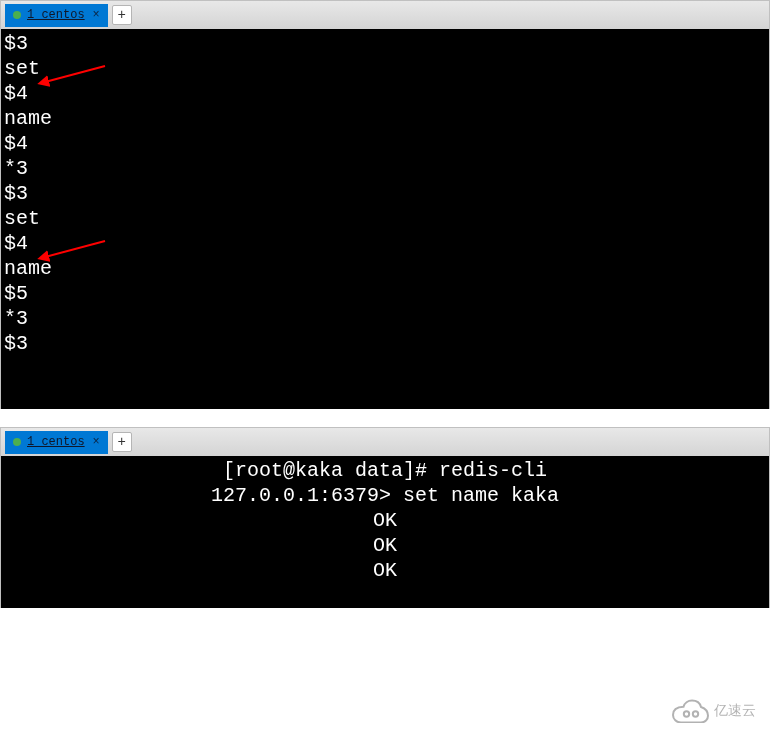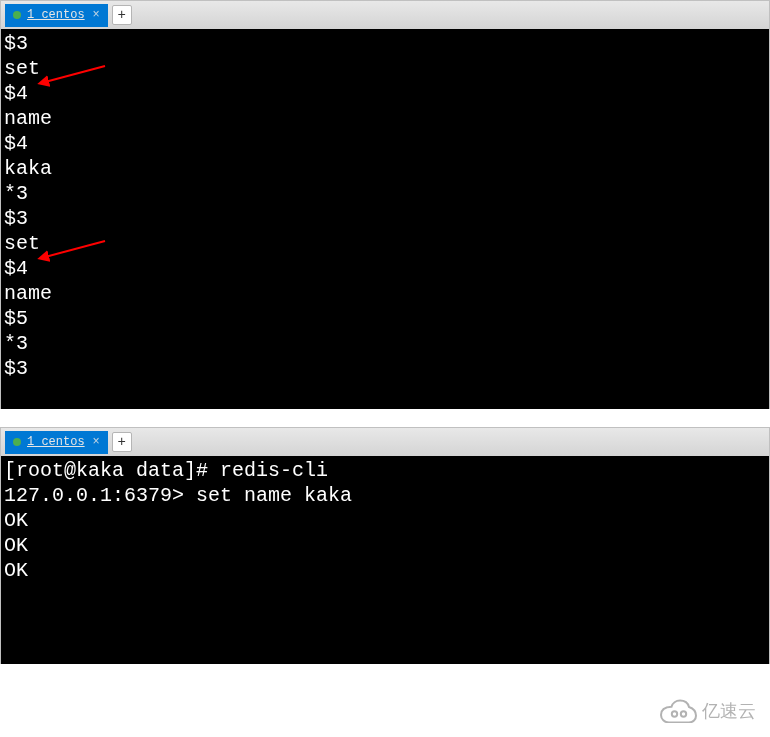--- a/index.html
+++ b/index.html
@@ -24,21 +24,21 @@
       display: flex;
       align-items: center;
       padding-left: 4px;
       border-top: 1px solid #c0c0c0;
       border-right: 1px solid #c0c0c0;
       border-left: 1px solid #c0c0c0;
     }
     .tab {
       height: 23px;
       background: #0078d4;
-      color: #e5e5e5;
+      color: #0f172a;
       display: flex;
       align-items: center;
       padding: 0 8px;
       font-size: 12px;
       gap: 6px;
       cursor: pointer;
     }
     .tab .dot {
       width: 8px;
       height: 8px;
@@ -77,21 +77,21 @@
       font-family: "Consolas", "Monaco", "Courier New", monospace;
       white-space: pre;
       overflow: hidden;
       position: relative;
       border-left: 1px solid #c0c0c0;
       border-right: 1px solid #c0c0c0;
     }
     #pane-1 { }
     #pane-1 .terminal { height: 380px; position: relative; }
     #pane-2 { margin-top: 18px; }
-    #pane-2 .terminal { height: 208px; position: relative; }
+    #pane-2 .terminal { height: 152px; position: relative; text-align: center; }
     .cursor-block {
       display: inline-block;
       width: 11px;
       height: 20px;
       border: 1.5px solid #4caf50;
       vertical-align: -3px;
       margin-left: 4px;
     }
     .arrow {
       position: absolute;
@@ -106,38 +106,38 @@
       gap: 4px;
       opacity: 0.75;
     }
     .logo-watermark .cloud {
       position: relative;
       width: 38px;
       height: 24px;
     }
     .logo-watermark .cloud svg { display:block; }
     .logo-watermark .text {
-      font-size: 18px;
+      font-size: 14px;
       font-family: sans-serif;
       color: #999;
     }
   </style>
 </head>
 <body>
 
 <div class="pane" id="pane-1">
   <div class="tab-bar">
     <div class="tab">
       <span class="dot" style="background: rgb(76, 175, 80);"></span>
       <span class="label">1 centos</span>
       <span class="close">×</span>
     </div>
     <div class="add-tab">+</div>
   </div>
-  <div class="terminal" id="term-1"><div>$3</div><div>set</div><div>$4</div><div>name</div><div>$4</div><div>kaka</div><div>*3</div><div>$3</div><div>set</div><div>$4</div><div>name</div><div>$5</div><div>*3</div><div>$3</div><svg width="70" height="30" class="arrow" style="left: 36px; top: 33px;">
+  <div class="terminal" id="term-1"><div>$3</div><div>set</div><div>$4</div><div>name</div><div>$4</div><div>*3</div><div>$3</div><div>set</div><div>$4</div><div>name</div><div>$5</div><div>*3</div><div>$3</div><svg width="70" height="30" class="arrow" style="left: 36px; top: 33px;">
         <defs>
           <marker id="ah33" markerWidth="8" markerHeight="8" refX="2" refY="3" orient="auto">
             <path d="M0,0 L6,3 L0,6 z" fill="#ff0000"></path>
           </marker>
         </defs>
         <line x1="68" y1="4" x2="8" y2="20" stroke="#ff0000" stroke-width="2" marker-end="url(#ah33)"></line>
       </svg><svg width="70" height="30" class="arrow" style="left: 36px; top: 208px;">
         <defs>
           <marker id="ah208" markerWidth="8" markerHeight="8" refX="2" refY="3" orient="auto">
             <path d="M0,0 L6,3 L0,6 z" fill="#ff0000"></path>

